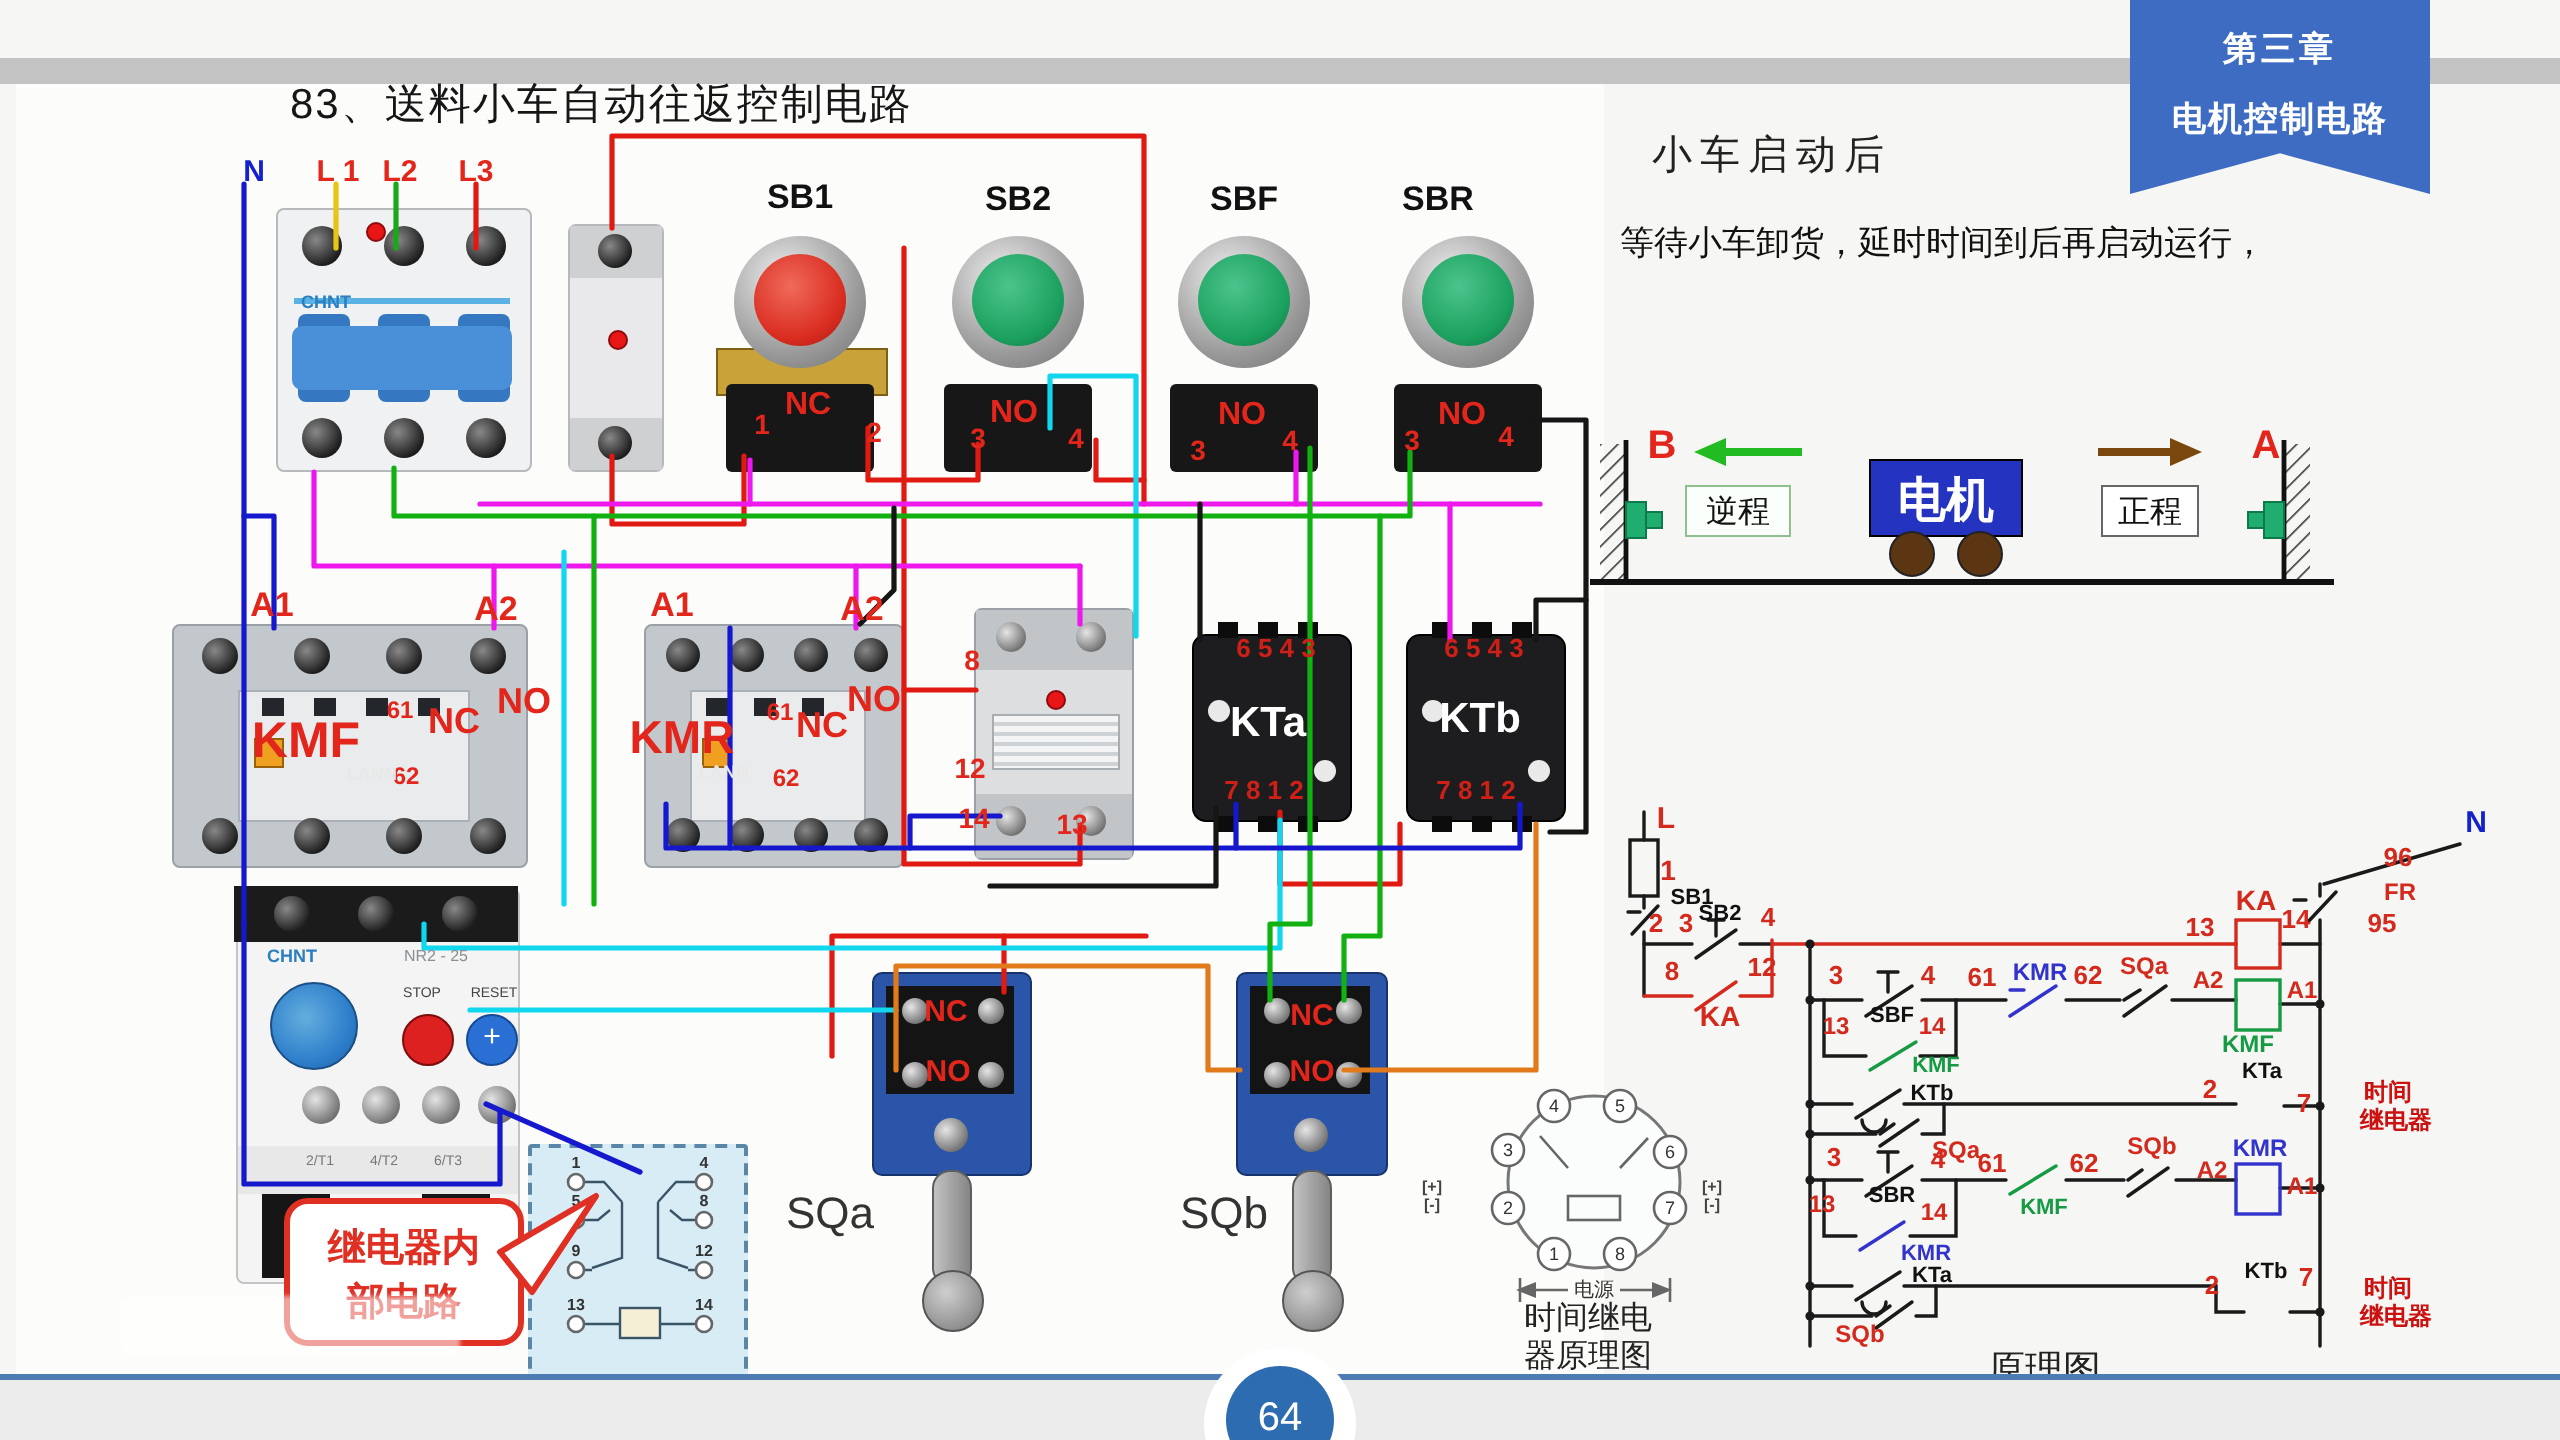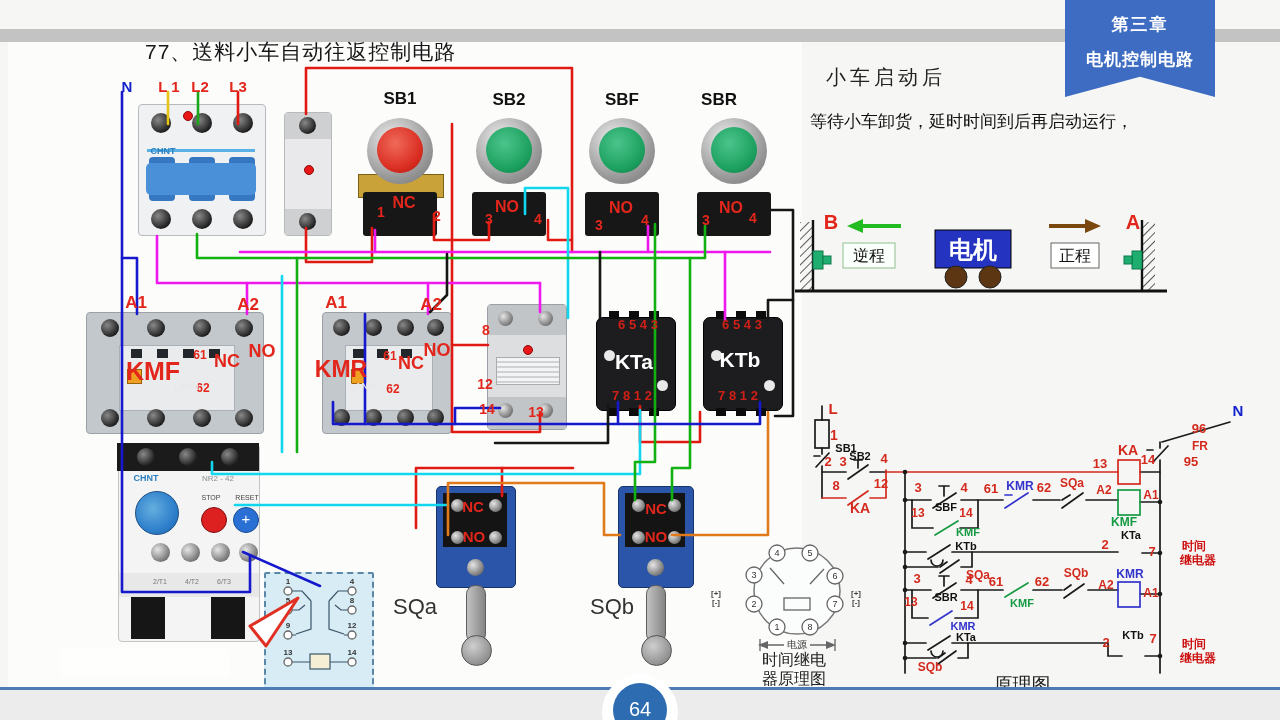--- a/index.html
+++ b/index.html
@@ -79,21 +79,21 @@
   #label-layer span{position:absolute;transform:translate(-50%,-50%);white-space:nowrap;pointer-events:none;}
   svg{overflow:visible;}
 </style>
 </head>
 <body>
 
 <div class="slide">
   <div class="band"></div>
   <div class="photo-panel"></div>
 
-  <div class="title">77、送料小车自动往返控制电路</div>
+  <div class="title">83、送料小车自动往返控制电路</div>
 
   <div class="comp breaker">
     <div class="screw" style="left:12px;top:8px;width:20px;height:20px;"></div>
     <div class="screw" style="left:53px;top:8px;width:20px;height:20px;"></div>
     <div class="screw" style="left:94px;top:8px;width:20px;height:20px;"></div>
     <div class="reddot" style="left:44px;top:6px;"></div>
     <div class="bluestrip"></div>
     <div class="tab" style="left:10px;"></div>
     <div class="tab" style="left:50px;"></div>
     <div class="tab" style="left:90px;"></div>
@@ -263,20 +263,24 @@
         <text x="86" y="10" fill="#333" font-size="8" font-weight="700" text-anchor="middle">4</text>
         <text x="22" y="29" fill="#333" font-size="8" font-weight="700" text-anchor="middle">5</text>
         <text x="86" y="29" fill="#333" font-size="8" font-weight="700" text-anchor="middle">8</text>
         <text x="22" y="54" fill="#333" font-size="8" font-weight="700" text-anchor="middle">9</text>
         <text x="86" y="54" fill="#333" font-size="8" font-weight="700" text-anchor="middle">12</text>
         <text x="22" y="81" fill="#333" font-size="8" font-weight="700" text-anchor="middle">13</text>
         <text x="86" y="81" fill="#333" font-size="8" font-weight="700" text-anchor="middle">14</text>
       </svg>
   </div>
 
+  <div class="bubble">
+    <div>继电器内</div>
+    <div>部电路</div>
+  </div>
   <svg class="abs" style="left:248px;top:594px;" width="56" height="56">
     <polygon points="2,32 50,4 18,52" fill="#fff" stroke="#e03024" stroke-width="3" stroke-linejoin="round"></polygon>
   </svg>
 
   <svg class="abs" id="wires" style="left:0;top:0;pointer-events:none;" width="1280" height="720">
     <g fill="none" stroke-linejoin="round" stroke-linecap="round" stroke-width="2.6">
       <polyline stroke="#e8c414" points="168,92 168,124"></polyline>
       <polyline stroke="#18a818" points="198,92 198,124"></polyline>
       <polyline stroke="#e01a12" points="238,92 238,124"></polyline>
       <polyline stroke="#e01a12" points="306,114 306,68 572,68 572,252"></polyline>
@@ -368,21 +372,21 @@
       <span style="left: 740px; top: 360px; color: rgb(255, 255, 255); font-size: 21px; font-weight: 700;">KTb</span>
       <span style="left: 738px; top: 395px; color: rgb(207, 32, 24); font-size: 13px; font-weight: 700;">7 8 1 2</span>
       <span style="left: 473px; top: 506px; color: rgb(227, 38, 27); font-size: 15px; font-weight: 700;">NC</span>
       <span style="left: 474px; top: 536px; color: rgb(227, 38, 27); font-size: 15px; font-weight: 700;">NO</span>
       <span style="left: 656px; top: 508px; color: rgb(227, 38, 27); font-size: 15px; font-weight: 700;">NC</span>
       <span style="left: 656px; top: 536px; color: rgb(227, 38, 27); font-size: 15px; font-weight: 700;">NO</span>
       <span style="left: 415px; top: 607px; color: rgb(51, 51, 51); font-size: 22px; font-weight: 400;">SQa</span>
       <span style="left: 612px; top: 607px; color: rgb(51, 51, 51); font-size: 22px; font-weight: 400;">SQb</span>
       <span style="left: 163px; top: 151px; color: rgb(43, 127, 192); font-size: 9px; font-weight: 700;">CHNT</span>
       <span style="left: 146px; top: 478px; color: rgb(43, 127, 192); font-size: 9px; font-weight: 700;">CHNT</span>
-      <span style="left: 218px; top: 478px; color: rgb(138, 143, 148); font-size: 8px; font-weight: 400;">NR2 - 42</span>
+      <span style="left: 218px; top: 478px; color: rgb(138, 143, 148); font-size: 8px; font-weight: 400;">NR2 - 25</span>
       <span style="left: 211px; top: 497px; color: rgb(68, 68, 68); font-size: 7px; font-weight: 400;">STOP</span>
       <span style="left: 247px; top: 497px; color: rgb(68, 68, 68); font-size: 7px; font-weight: 400;">RESET</span>
       <span style="left: 160px; top: 581px; color: rgb(119, 119, 119); font-size: 7px; font-weight: 400;">2/T1</span>
       <span style="left: 192px; top: 581px; color: rgb(119, 119, 119); font-size: 7px; font-weight: 400;">4/T2</span>
       <span style="left: 224px; top: 581px; color: rgb(119, 119, 119); font-size: 7px; font-weight: 400;">6/T3</span>
       <span style="left: 186px; top: 387px; color: rgb(232, 232, 232); font-size: 9px; font-weight: 700;">LANN</span>
       <span style="left: 362px; top: 386px; color: rgb(232, 232, 232); font-size: 9px; font-weight: 700;">LANN</span>
     </div>
 
   <svg class="abs" id="motor-svg" style="left:795px;top:210px;" width="380" height="92">

